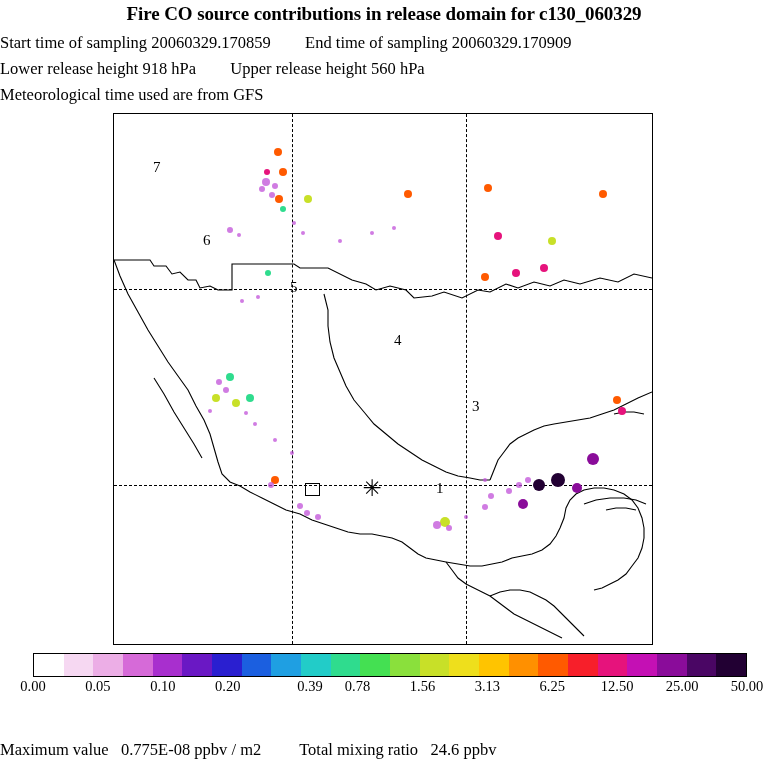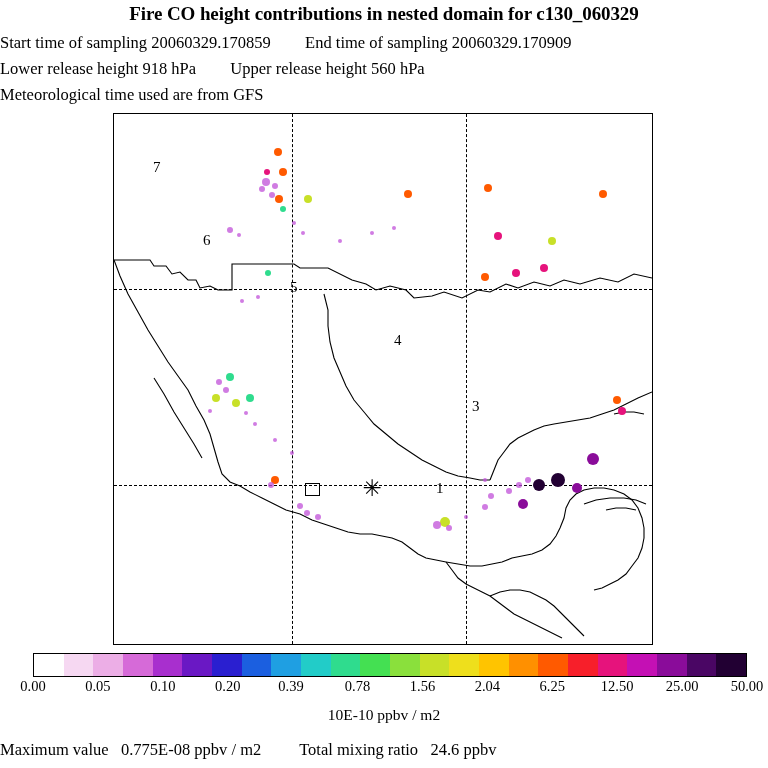--- a/index.html
+++ b/index.html
@@ -154,21 +154,21 @@
     text-align: left;
     font-size: 16.5px;
   }
   .foot-gap { display: inline-block; width: 30px; }
 </style>
 </head>
 <body>
 
 <div class="page">
 
-  <div class="title">Fire CO height contributions in nested domain for c130_060329</div>
+  <div class="title">Fire CO source contributions in release domain for c130_060329</div>
 
   <div class="subline l1">
     <span class="sub-pair">
       <span>Start time of sampling</span>
       <span>20060329.170859</span>
     </span>
     <span class="sub-gap"></span>
     <span class="sub-pair">
       <span>End time of sampling</span>
       <span>20060329.170909</span>
@@ -335,32 +335,31 @@
         <div class="cbar-cell" style="background: rgb(196, 16, 180);"></div>
         <div class="cbar-cell" style="background: rgb(138, 12, 154);"></div>
         <div class="cbar-cell" style="background: rgb(74, 6, 100);"></div>
         <div class="cbar-cell" style="background: rgb(34, 0, 51);"></div>
       </div>
     <div class="cbar-ticks" id="cbar-ticks">
         <div class="cbar-tick" style="left: 0px;">0.00</div>
         <div class="cbar-tick" style="left: 64.9091px;">0.05</div>
         <div class="cbar-tick" style="left: 129.818px;">0.10</div>
         <div class="cbar-tick" style="left: 194.727px;">0.20</div>
-        <div class="cbar-tick" style="left: 258px;">0.39</div>
+        <div class="cbar-tick" style="left: 277px;">0.39</div>
         <div class="cbar-tick" style="left: 324.545px;">0.78</div>
         <div class="cbar-tick" style="left: 389.455px;">1.56</div>
-        <div class="cbar-tick" style="left: 454.364px;">2.04</div>
+        <div class="cbar-tick" style="left: 454.364px;">3.13</div>
         <div class="cbar-tick" style="left: 519.273px;">6.25</div>
         <div class="cbar-tick" style="left: 584.182px;">12.50</div>
         <div class="cbar-tick" style="left: 649.091px;">25.00</div>
         <div class="cbar-tick" style="left: 714px;">50.00</div>
       </div>
   </div>
 
-  <div class="cbar-units">10E-10 ppbv / m2</div>
 
   <div class="footer">
     <span>Maximum value</span>
     <span>&nbsp;</span>
     <span>0.775E-08 ppbv / m2</span>
     <span class="foot-gap"></span>
     <span>Total mixing ratio</span>
     <span>&nbsp;</span>
     <span>24.6 ppbv</span>
   </div>

